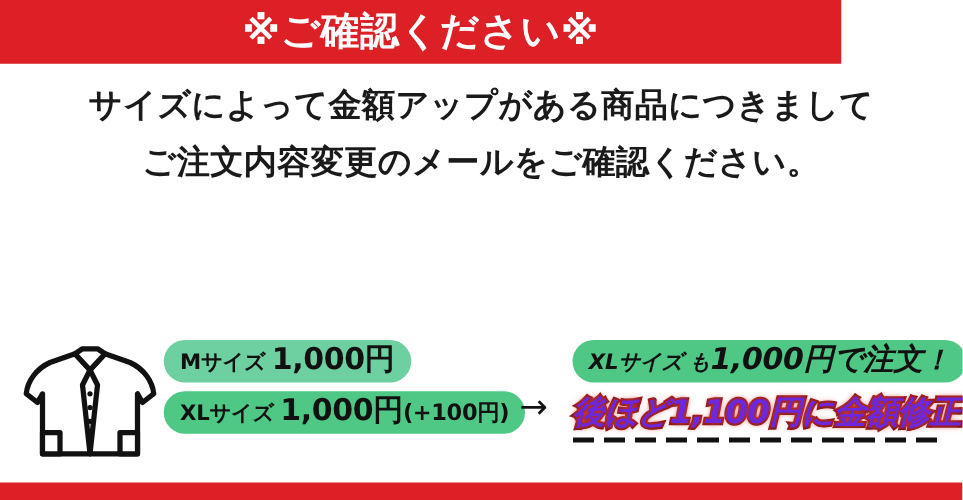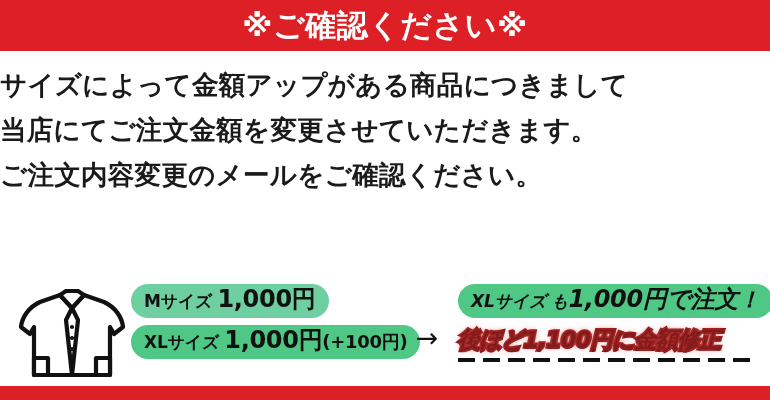--- a/index.html
+++ b/index.html
@@ -20,21 +20,21 @@
     height: 400px;
     background: #ffffff;
     box-sizing: border-box;
   }
 
   
   .header-bar {
     position: absolute;
     left: 0;
     top: 0;
-    width: 770px;
+    width: 673px;
     height: 51px;
     background: #dc2026;
     display: flex;
     align-items: center;
     justify-content: center;
   }
   .header-title {
     color: #ffffff;
     font-size: 31px;
     font-weight: bold;
@@ -52,39 +52,39 @@
     height: 14px;
     background: #dc2026;
   }
 
   
   .body-text {
     position: absolute;
     left: 0;
     top: 62px;
     width: 770px;
+    text-align: center;
   }
   .body-line {
     display: block;
     color: #1a1a1a;
     font-size: 26.5px;
     font-weight: bold;
     line-height: 45px;
     white-space: nowrap;
     letter-spacing: 0.3px;
   }
 
   
   .compare {
     position: absolute;
     left: 0;
     top: 266px;
     width: 642px;
     height: 120px;
-    margin-top: 12px;
   }
 
   
   .shirt-icon {
     position: absolute;
     left: 16px;
     top: 8px;
     width: 112px;
     height: 98px;
   }
@@ -151,23 +151,23 @@
     font-weight: bold;
   }
 
   
   .fix-wrap {
     position: relative;
     width: 292px;
   }
   .fix-text {
     display: block;
-    font-size: 22px;
-    font-weight: bold;
-    color: #7f1d1d;
+    font-size: 26px;
+    font-weight: bold;
+    color: #6d28d9;
     letter-spacing: -0.5px;
     white-space: nowrap;
     line-height: 1.12;
     -webkit-text-stroke: 3.4px #8c1010;
     paint-order: stroke fill;
     text-shadow:
        0 0 3px #b01616,
        0 0 6px #e06a6a,
        0 2px 0 #6d0b0b;
   }
@@ -188,21 +188,20 @@
 <body>
 
 <div id="banner">
 
   <div class="header-bar">
     <span class="header-title">※ご確認ください※</span>
   </div>
 
   <div class="body-text">
     <span class="body-line">サイズによって金額アップがある商品につきまして</span>
-    <span class="body-line">当店にてご注文金額を変更させていただきます。</span>
     <span class="body-line">ご注文内容変更のメールをご確認ください。</span>
   </div>
 
   <div class="compare">
 
     <div class="shirt-icon">
       <svg viewBox="0 0 112 98" width="112" height="98" aria-hidden="true">
         <g fill="#ffffff" stroke="#111111" stroke-width="4.2" stroke-linejoin="round" stroke-linecap="round">
           <path d="M44 9 L56 22 L68 9
                    L88 16 C99 21 106 31 107 41

